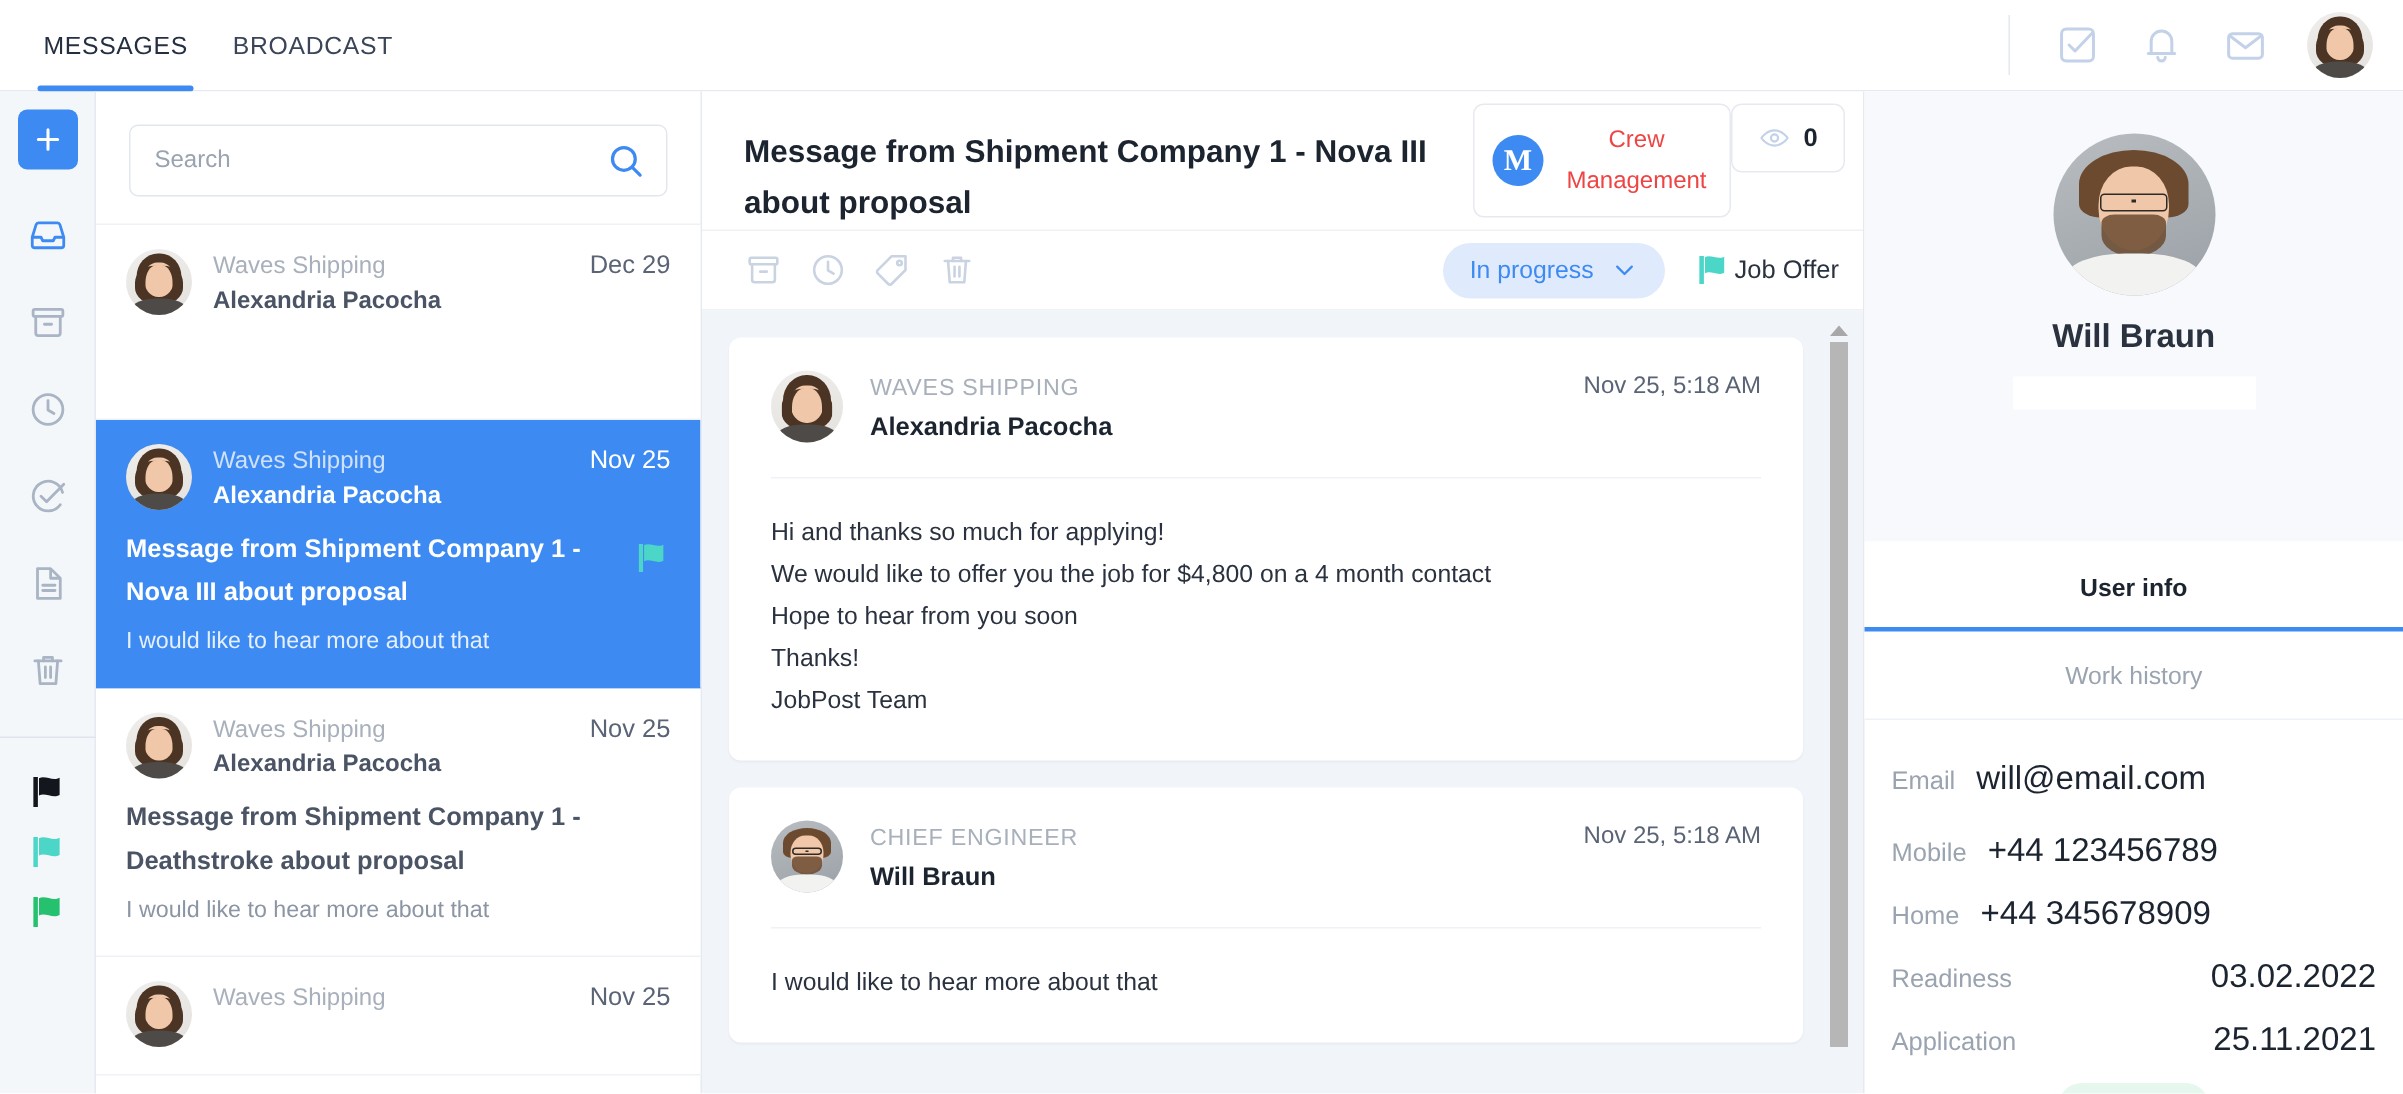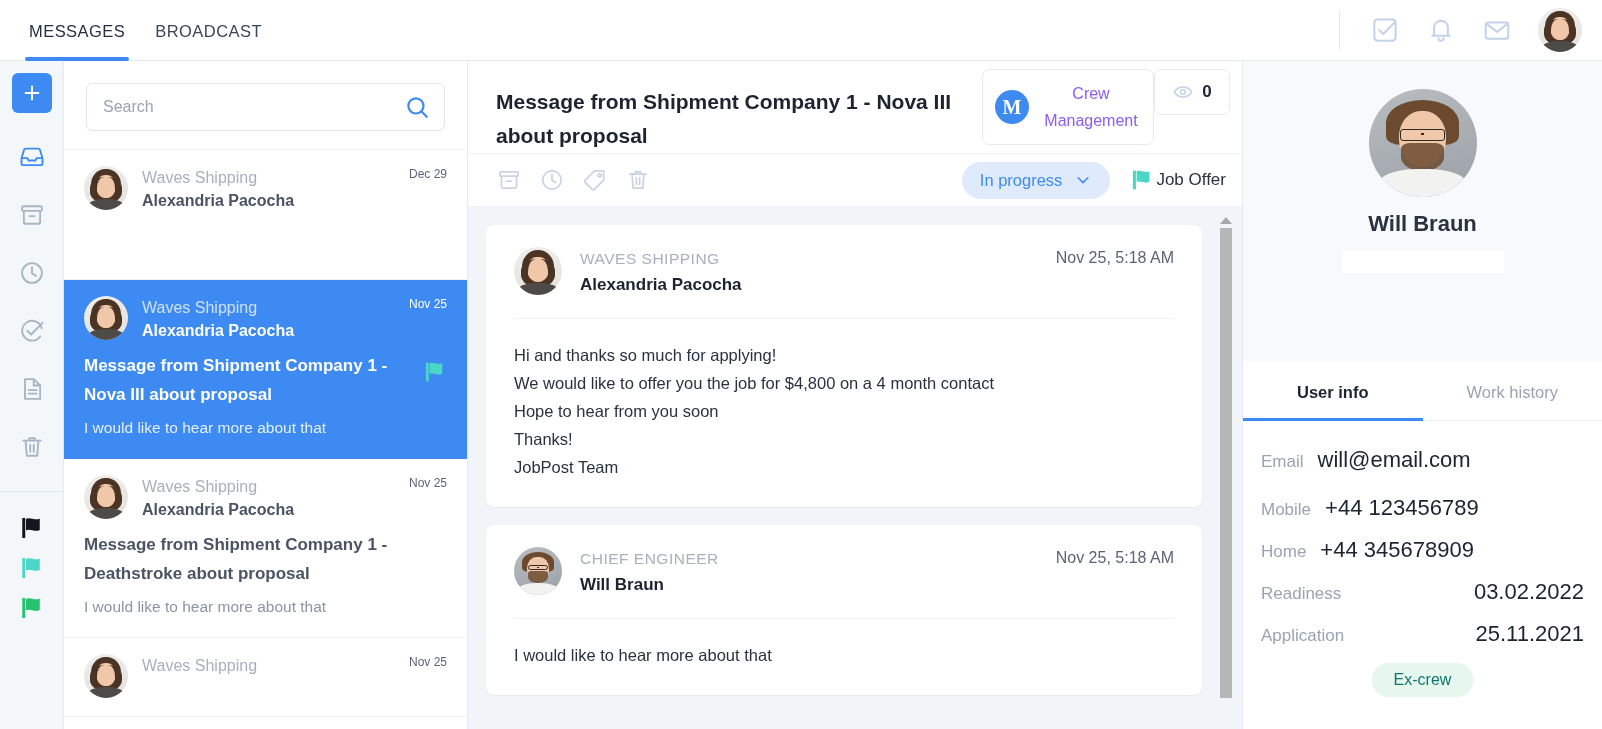--- a/index.html
+++ b/index.html
@@ -117,21 +117,21 @@
   .li {
     position: relative; padding: 16px 20px 18px 20px;
     border-bottom: 1px solid #eef1f5; cursor: pointer; background: #fff;
   }
   .li.selected { background: #3d8bf2; border-bottom-color: #3d8bf2; }
   .li-top { display: flex; align-items: flex-start; }
   .li-avatar { width: 44px; height: 44px; flex: none; margin-right: 14px; }
   .li-names { flex: 1; min-width: 0; }
   .li-company { font-size: 16px; color: #a8b0bb; line-height: 23px; }
   .li-person { font-size: 16px; font-weight: bold; color: #4a5465; line-height: 24px; }
-  .li-date { font-size: 12px; color: #5a6476; white-space: nowrap; padding-top: 1px; }
+  .li-date { font-size: 17px; color: #5a6476; white-space: nowrap; padding-top: 1px; }
   .li.selected .li-company { color: #cfe1fb; }
   .li.selected .li-person,
   .li.selected .li-date { color: #ffffff; }
   .li-subject {
     font-size: 17px; font-weight: bold; color: #4a5465;
     line-height: 29px; margin-top: 8px; padding-right: 34px;
   }
   .li.selected .li-subject { color: #ffffff; }
   .li-preview { font-size: 15.5px; color: #8b95a3; line-height: 24px; margin-top: 7px; }
   .li.selected .li-preview { color: #e4efff; }
@@ -151,21 +151,21 @@
     position: absolute; right: 88px; top: 8px;
     width: 172px; min-height: 76px; border: 1px solid #e6eaf0; border-radius: 7px;
     display: flex; align-items: center; padding: 8px 10px 8px 12px; gap: 10px;
     background: #fff; cursor: pointer;
   }
   .crew-logo {
     width: 34px; height: 34px; border-radius: 50%; background: #3d8bf2; flex: none;
     display: flex; align-items: center; justify-content: center;
     color: #fff; font-size: 20px; font-weight: bold; font-family: "Liberation Serif", serif;
   }
-  .crew-label { font-size: 16px; color: #8b5cf6; line-height: 27px; text-align: center; flex: 1; }
+  .crew-label { font-size: 16px; color: #ef4444; line-height: 27px; text-align: center; flex: 1; }
   .views-badge {
     position: absolute; right: 12px; top: 8px;
     width: 76px; height: 46px; border: 1px solid #e6eaf0; border-radius: 7px;
     display: flex; align-items: center; justify-content: center; gap: 8px;
     background: #fff; cursor: pointer;
   }
   .views-count { font-size: 17px; font-weight: bold; color: #1c2430; }
 
   .msg-toolbar {
     display: flex; align-items: center; height: 54px;
@@ -213,21 +213,21 @@
   .right {
     position: absolute; left: 1242px; top: 61px; width: 360px; height: 668px;
     background: #ffffff; border-left: 1px solid #e6eaf0;
   }
   .profile {
     background: #f7f9fc; padding: 28px 0 26px 0; text-align: center; height: 300px;
   }
   .profile-avatar { width: 108px; height: 108px; margin: 0 auto 14px auto; }
   .profile-name { font-size: 22px; font-weight: bold; color: #2a323f; }
   .profile-blank { width: 162px; height: 22px; background: #ffffff; margin: 14px auto 0 auto; }
-  .tabs { display: flex; border-bottom: 1px solid #eef1f5; background: #ffffff; }
+  .tabs { display: flex; border-bottom: 1px solid #eef1f5; background: #ffffff; flex-direction: column; }
   .tab {
     flex: 1; text-align: center; padding: 22px 0 18px 0; font-size: 16.5px;
     color: #9aa3b0; cursor: pointer; position: relative;
   }
   .tab.active { color: #1c2430; font-weight: bold; }
   .tab.active::after {
     content: ""; position: absolute; left: 0; right: 0; bottom: -1px;
     height: 3px; background: #3d8bf2;
   }
   .info { padding: 26px 18px 0 18px; }

